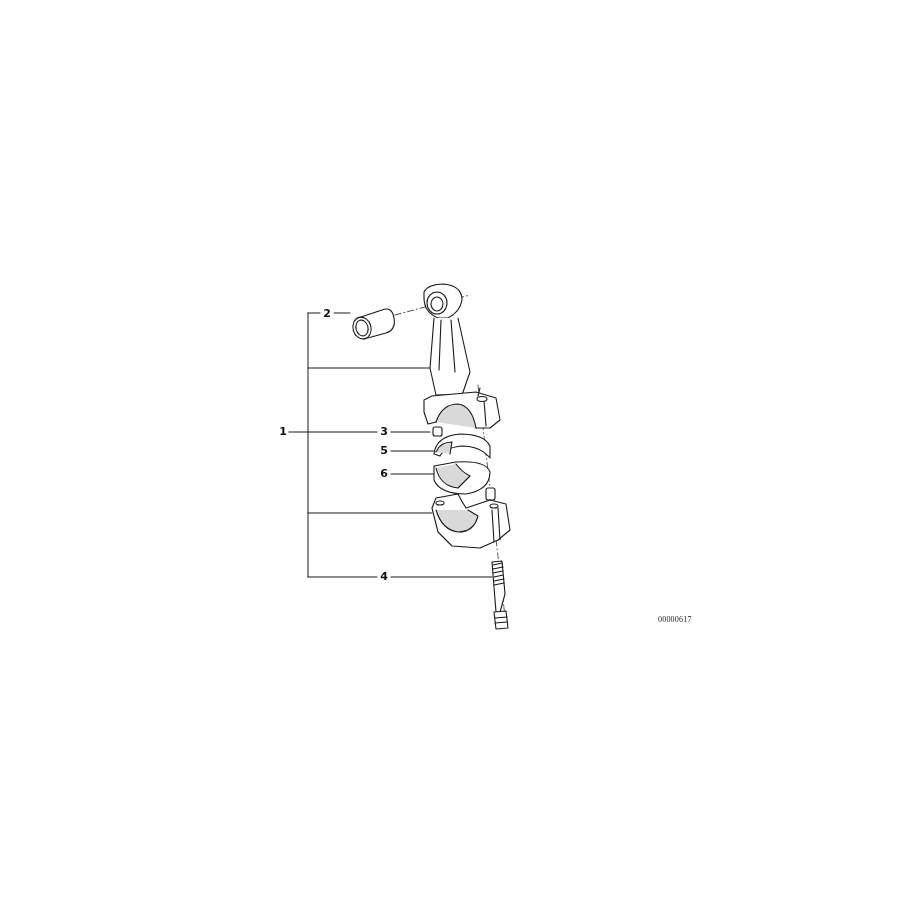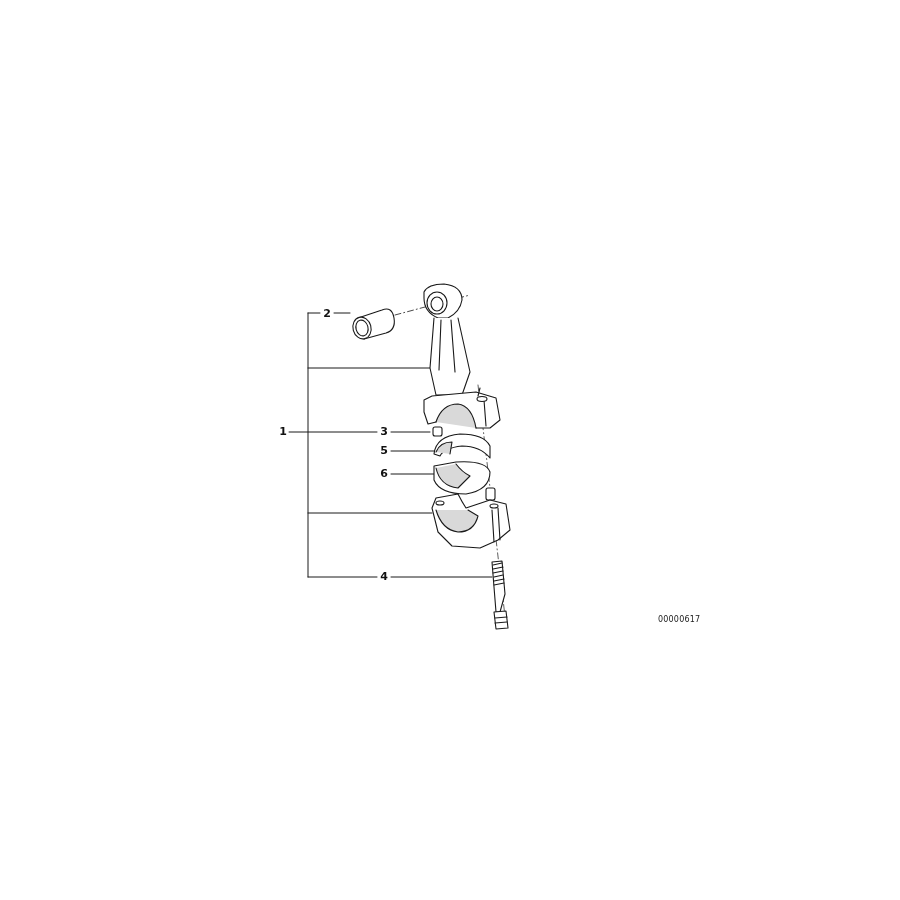--- a/index.html
+++ b/index.html
@@ -88,13 +88,13 @@
   </g>
 </svg>
 
 <div class="callout" style="left:283px;top:432px;">1</div>
 <div class="callout" style="left:327px;top:314px;">2</div>
 <div class="callout" style="left:384px;top:432px;">3</div>
 <div class="callout" style="left:384px;top:451px;">5</div>
 <div class="callout" style="left:384px;top:474px;">6</div>
 <div class="callout" style="left:384px;top:577px;">4</div>
 
-<div class="ref-number" style="left:658px;top:615px;">00000617</div>
+<div class="ref-number" style="left:658px;top:615px;font-family:Liberation Serif, serif;">00000617</div>
 
 </body></html>

